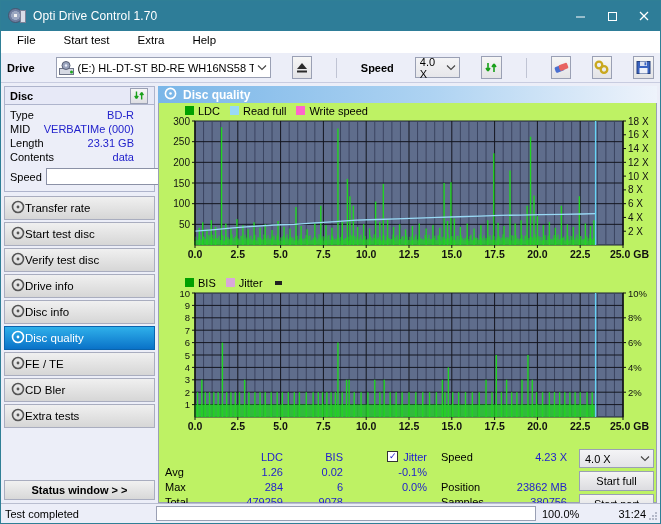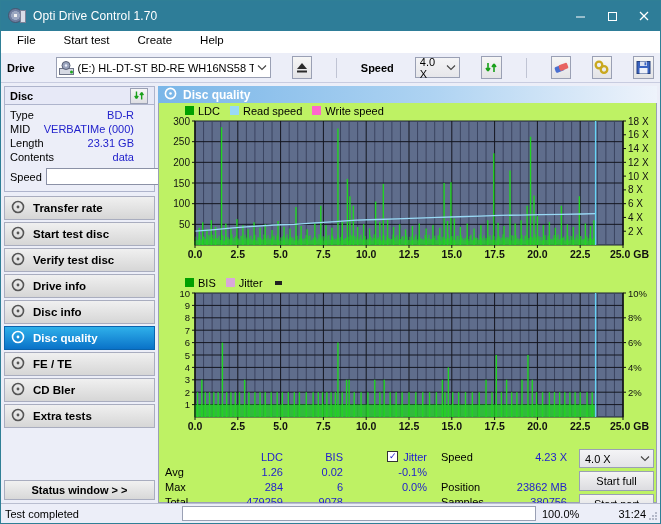--- a/index.html
+++ b/index.html
@@ -87,22 +87,22 @@
   .disc-row { display:flex; justify-content:space-between; line-height:14px; font-size:11px; }
   .disc-row .k { color:#000; }
   .disc-row .v { color:#2222cc; }
   .label-row { display:flex; align-items:center; margin-top:3px; gap:4px; }
   .label-row .k { width:38px; font-size:11px; }
   .label-input { flex:1; height:17px; background:#fff; border:1px solid #8b91a6; }
   .disc-btn { width:20px; height:19px; border:1px solid #9aa0b4; background:linear-gradient(#f5f5f5,#dcdce1);
     display:flex; align-items:center; justify-content:center; }
   .navlist { margin-top:4px; display:flex; flex-direction:column; gap:2px; }
   .nav-item {
-    height:24px; display:flex; align-items:center; gap:8px; padding-left:6px;
-    background:linear-gradient(#f0f0f0,#d6d6d6); border:1px solid #a9adbf; font-size:11.5px; color:#000;font-weight:bold;
+    height:24px; display:flex; align-items:center; padding-left:6px;
+    background:linear-gradient(#f0f0f0,#d6d6d6); border:1px solid #a9adbf; font-size:11.5px; color:#000;
   }
   .nav-item.active {
     background:linear-gradient(#2fb0ea,#0a72c8); color:#fff; border:1px solid #0a63ad;
   }
   .status-win-wrap { margin-top:auto; padding-bottom:3px; }
   .status-win-btn {
     height:20px; background:linear-gradient(#f1f1f1,#d8d8d8); border:1px solid #a9adbf;
     display:flex; align-items:center; justify-content:center; font-weight:bold; font-size:11px;
   }
   
@@ -135,21 +135,21 @@
   .sp-k { width:58px; }
   .sp-v { width:68px; text-align:right; color:#2222cc; }
   .right-ctl { margin-left:12px; display:flex; flex-direction:column; gap:3px; width:84px; }
   .rc-combo { height:19px; border:1px solid #9aa0b4; background:linear-gradient(#f4f4f6,#e3e3e8);
     display:flex; align-items:center; padding-left:5px; font-size:11px; }
   .rc-btn { height:20px; border:1px solid #9aa0b4; background:linear-gradient(#f4f4f4,#dcdce0);
     display:flex; align-items:center; justify-content:center; font-size:11px; }
   
   .statusbar { flex:0 0 20px; height:20px; display:flex; align-items:center;
      background:#eceef8; border-top:1px solid #b9bed0; font-size:11px; }
-  .sb-text { width:181px; padding-left:4px; }
+  .sb-text { width:155px; padding-left:4px; }
   .progress-outer { flex:1; height:15px; border:1px solid #9aa0b4; background:#fff; margin:0 0 0 0; position:relative; }
   .progress-fill { height:100%; background:#00a824; }
   .sb-pct { width:58px; padding-left:6px; }
   .sb-time { width:66px; text-align:right; padding-right:14px; }
   .grip { position:absolute; right:2px; bottom:2px; width:10px; height:10px; }
 </style>
 </head>
 <body>
 
 <div class="window">
@@ -176,21 +176,21 @@
             <line x1="2" y1="2" x2="10" y2="10" stroke="#fff" stroke-width="1.2"></line>
             <line x1="10" y1="2" x2="2" y2="10" stroke="#fff" stroke-width="1.2"></line>
           </svg>
       </div>
     </div>
   </div>
 
   <div class="menubar">
     <div class="menu-item">File</div>
     <div class="menu-item">Start test</div>
-    <div class="menu-item">Create</div>
+    <div class="menu-item">Extra</div>
     <div class="menu-item">Help</div>
   </div>
 
   <div class="toolbar">
     <div class="tb-label">Drive</div>
     <div class="drive-combo">
       <span class="drive-icon">
         <svg width="16" height="15" viewBox="0 0 16 15">
           <rect x="0.5" y="7.5" width="14" height="6" fill="#d6d9e3" stroke="#6d7488"></rect>
           <circle cx="7" cy="4.5" r="4" fill="#9aa4bd" stroke="#5a6076"></circle>
@@ -391,21 +391,21 @@
         <span>Disc quality</span>
       </div>
 
       <div class="content-inner">
 
         <div class="chart-block">
           <div class="legend">
             <span class="sw" style="background:#00a000"></span>
             <span class="txt">LDC</span>
             <span class="sw" style="background:#99d9f5"></span>
-            <span class="txt">Read speed</span>
+            <span class="txt">Read full</span>
             <span class="sw" style="background:#ff66cc"></span>
             <span class="txt">Write speed</span>
           </div>
           <div class="plot-wrap">
             <svg id="svg-ldc" width="494" height="148" viewBox="0 0 494 148">
                 <rect x="36" y="4" width="428" height="124" fill="#5f6d8c" stroke="#1d2230" stroke-width="1"></rect>
                 <line x1="36" y1="4" x2="36" y2="128" stroke="#14161f" stroke-width="1"></line>
                 <line x1="44.56" y1="4" x2="44.56" y2="128" stroke="#3b4460" stroke-width="1"></line>
                 <line x1="53.120000000000005" y1="4" x2="53.120000000000005" y2="128" stroke="#3b4460" stroke-width="1"></line>
                 <line x1="61.68" y1="4" x2="61.68" y2="128" stroke="#3b4460" stroke-width="1"></line>

